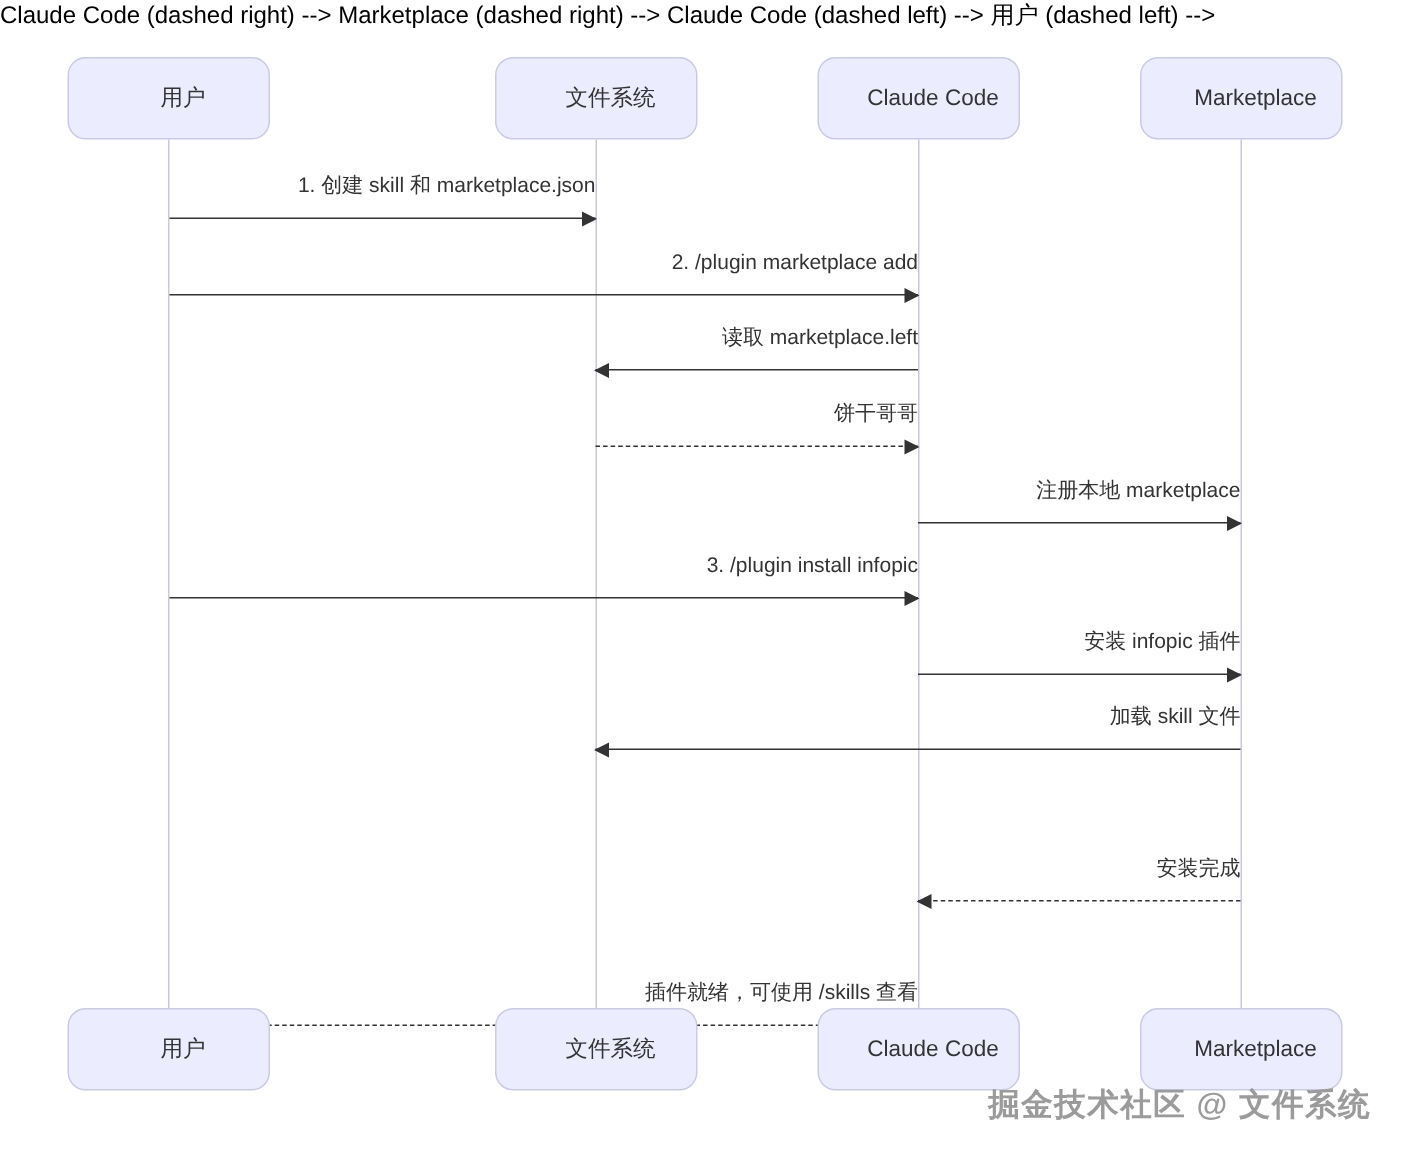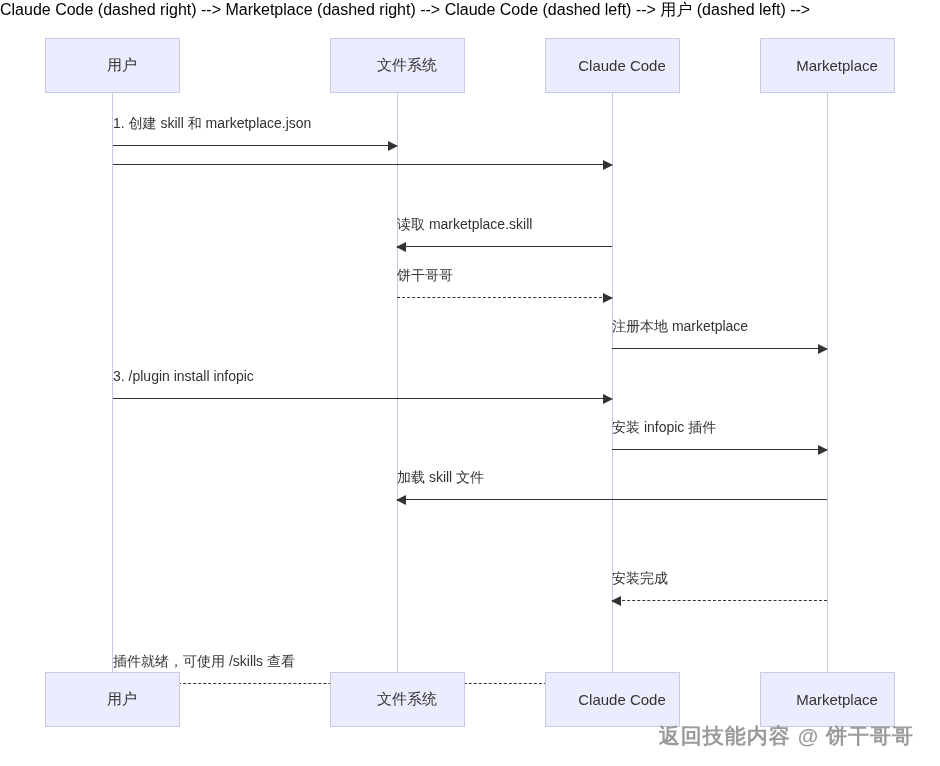--- a/index.html
+++ b/index.html
@@ -15,21 +15,21 @@
     background: #ffffff;
     overflow: hidden;
   }
   
   .actor {
     position: absolute;
     width: 135px;
     height: 55px;
     background: #ececff;
     border: 1px solid #c9c9e8;
-    border-radius: 0;
+    border-radius: 12px;
     box-sizing: border-box;
     display: flex;
     align-items: center;
     justify-content: center;
     font-size: 15px;
     color: #333333;
     padding-left: 19px;
   }
   
   .lifeline {
@@ -37,21 +37,21 @@
     top: 93px;
     height: 579px;
     width: 0;
     border-left: 1px solid #c8c8e0;
   }
   
   .message {
     position: absolute;
   }
   .msg-label {
-    text-align: left;
+    text-align: right;
     font-size: 14px;
     color: #333333;
     line-height: 20px;
     margin-bottom: 12px;
     white-space: nowrap;
   }
   .msg-line {
     position: relative;
     height: 0;
     border-top: 1px solid #333333;
@@ -114,28 +114,29 @@
   
   <div class="message solid dir-right" style="left:113px; top:113px; width:284px;">
     <div class="msg-label">1. 创建 skill 和 marketplace.json</div>
     <div class="msg-line">
         <span class="arrowhead"></span>
       </div>
   </div>
 
   
   <div class="message solid dir-right" style="left:113px; top:164px; width:499px;">
+    <div class="msg-label">2. /plugin marketplace add</div>
     <div class="msg-line">
         <span class="arrowhead"></span>
       </div>
   </div>
 
   
   <div class="message solid dir-left" style="left:397px; top:214px; width:215px;">
-    <div class="msg-label">读取 marketplace.skill</div>
+    <div class="msg-label">读取 marketplace.left</div>
     <div class="msg-line">
         <span class="arrowhead"></span>
       </div>
   </div>
 
    Claude Code (dashed right) --&gt;
   <div class="message dashed dir-right" style="left:397px; top:265px; width:215px;">
     <div class="msg-label">饼干哥哥</div>
     <div class="msg-line">
         <span class="arrowhead"></span>
@@ -200,15 +201,15 @@
       <span>文件系统</span>
     </div>
   <div class="actor" style="left:545px; top:672px;">
       <span>Claude Code</span>
     </div>
   <div class="actor" style="left:760px; top:672px;">
       <span>Marketplace</span>
     </div>
 
   
-  <div class="watermark">返回技能内容 @ 饼干哥哥</div>
+  <div class="watermark">掘金技术社区 @ 文件系统</div>
 
 </div>
 
 </body></html>

